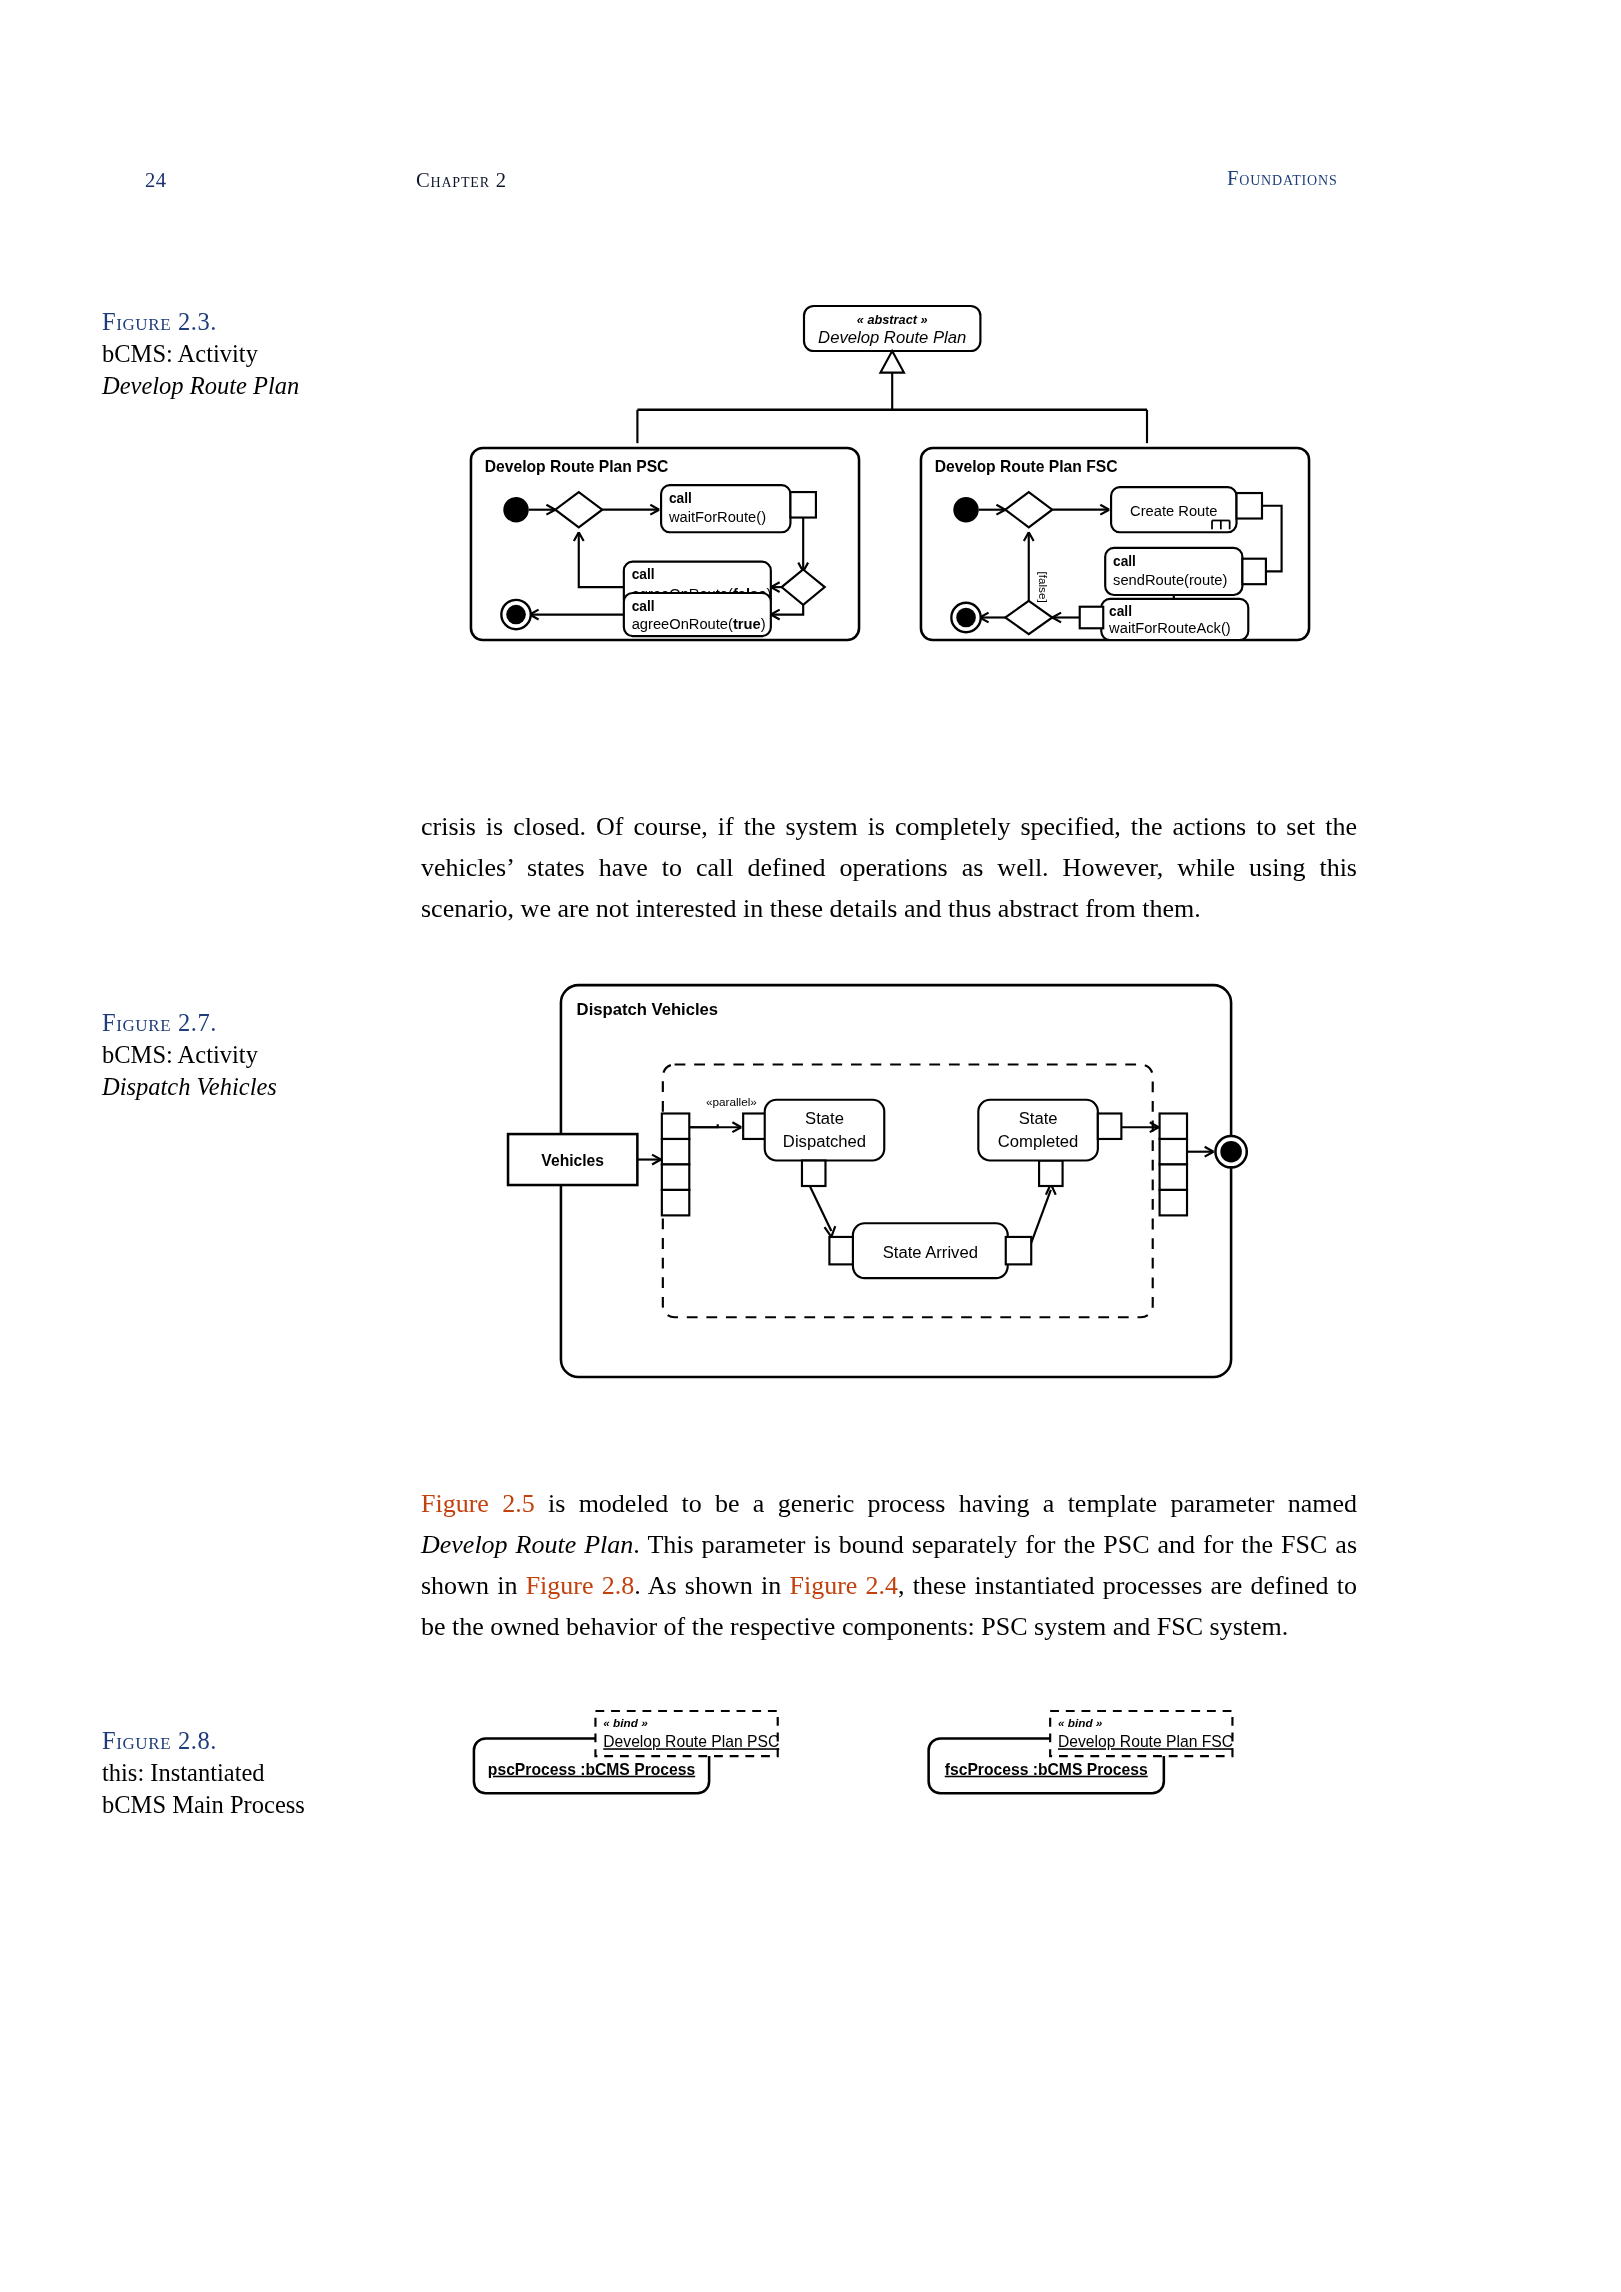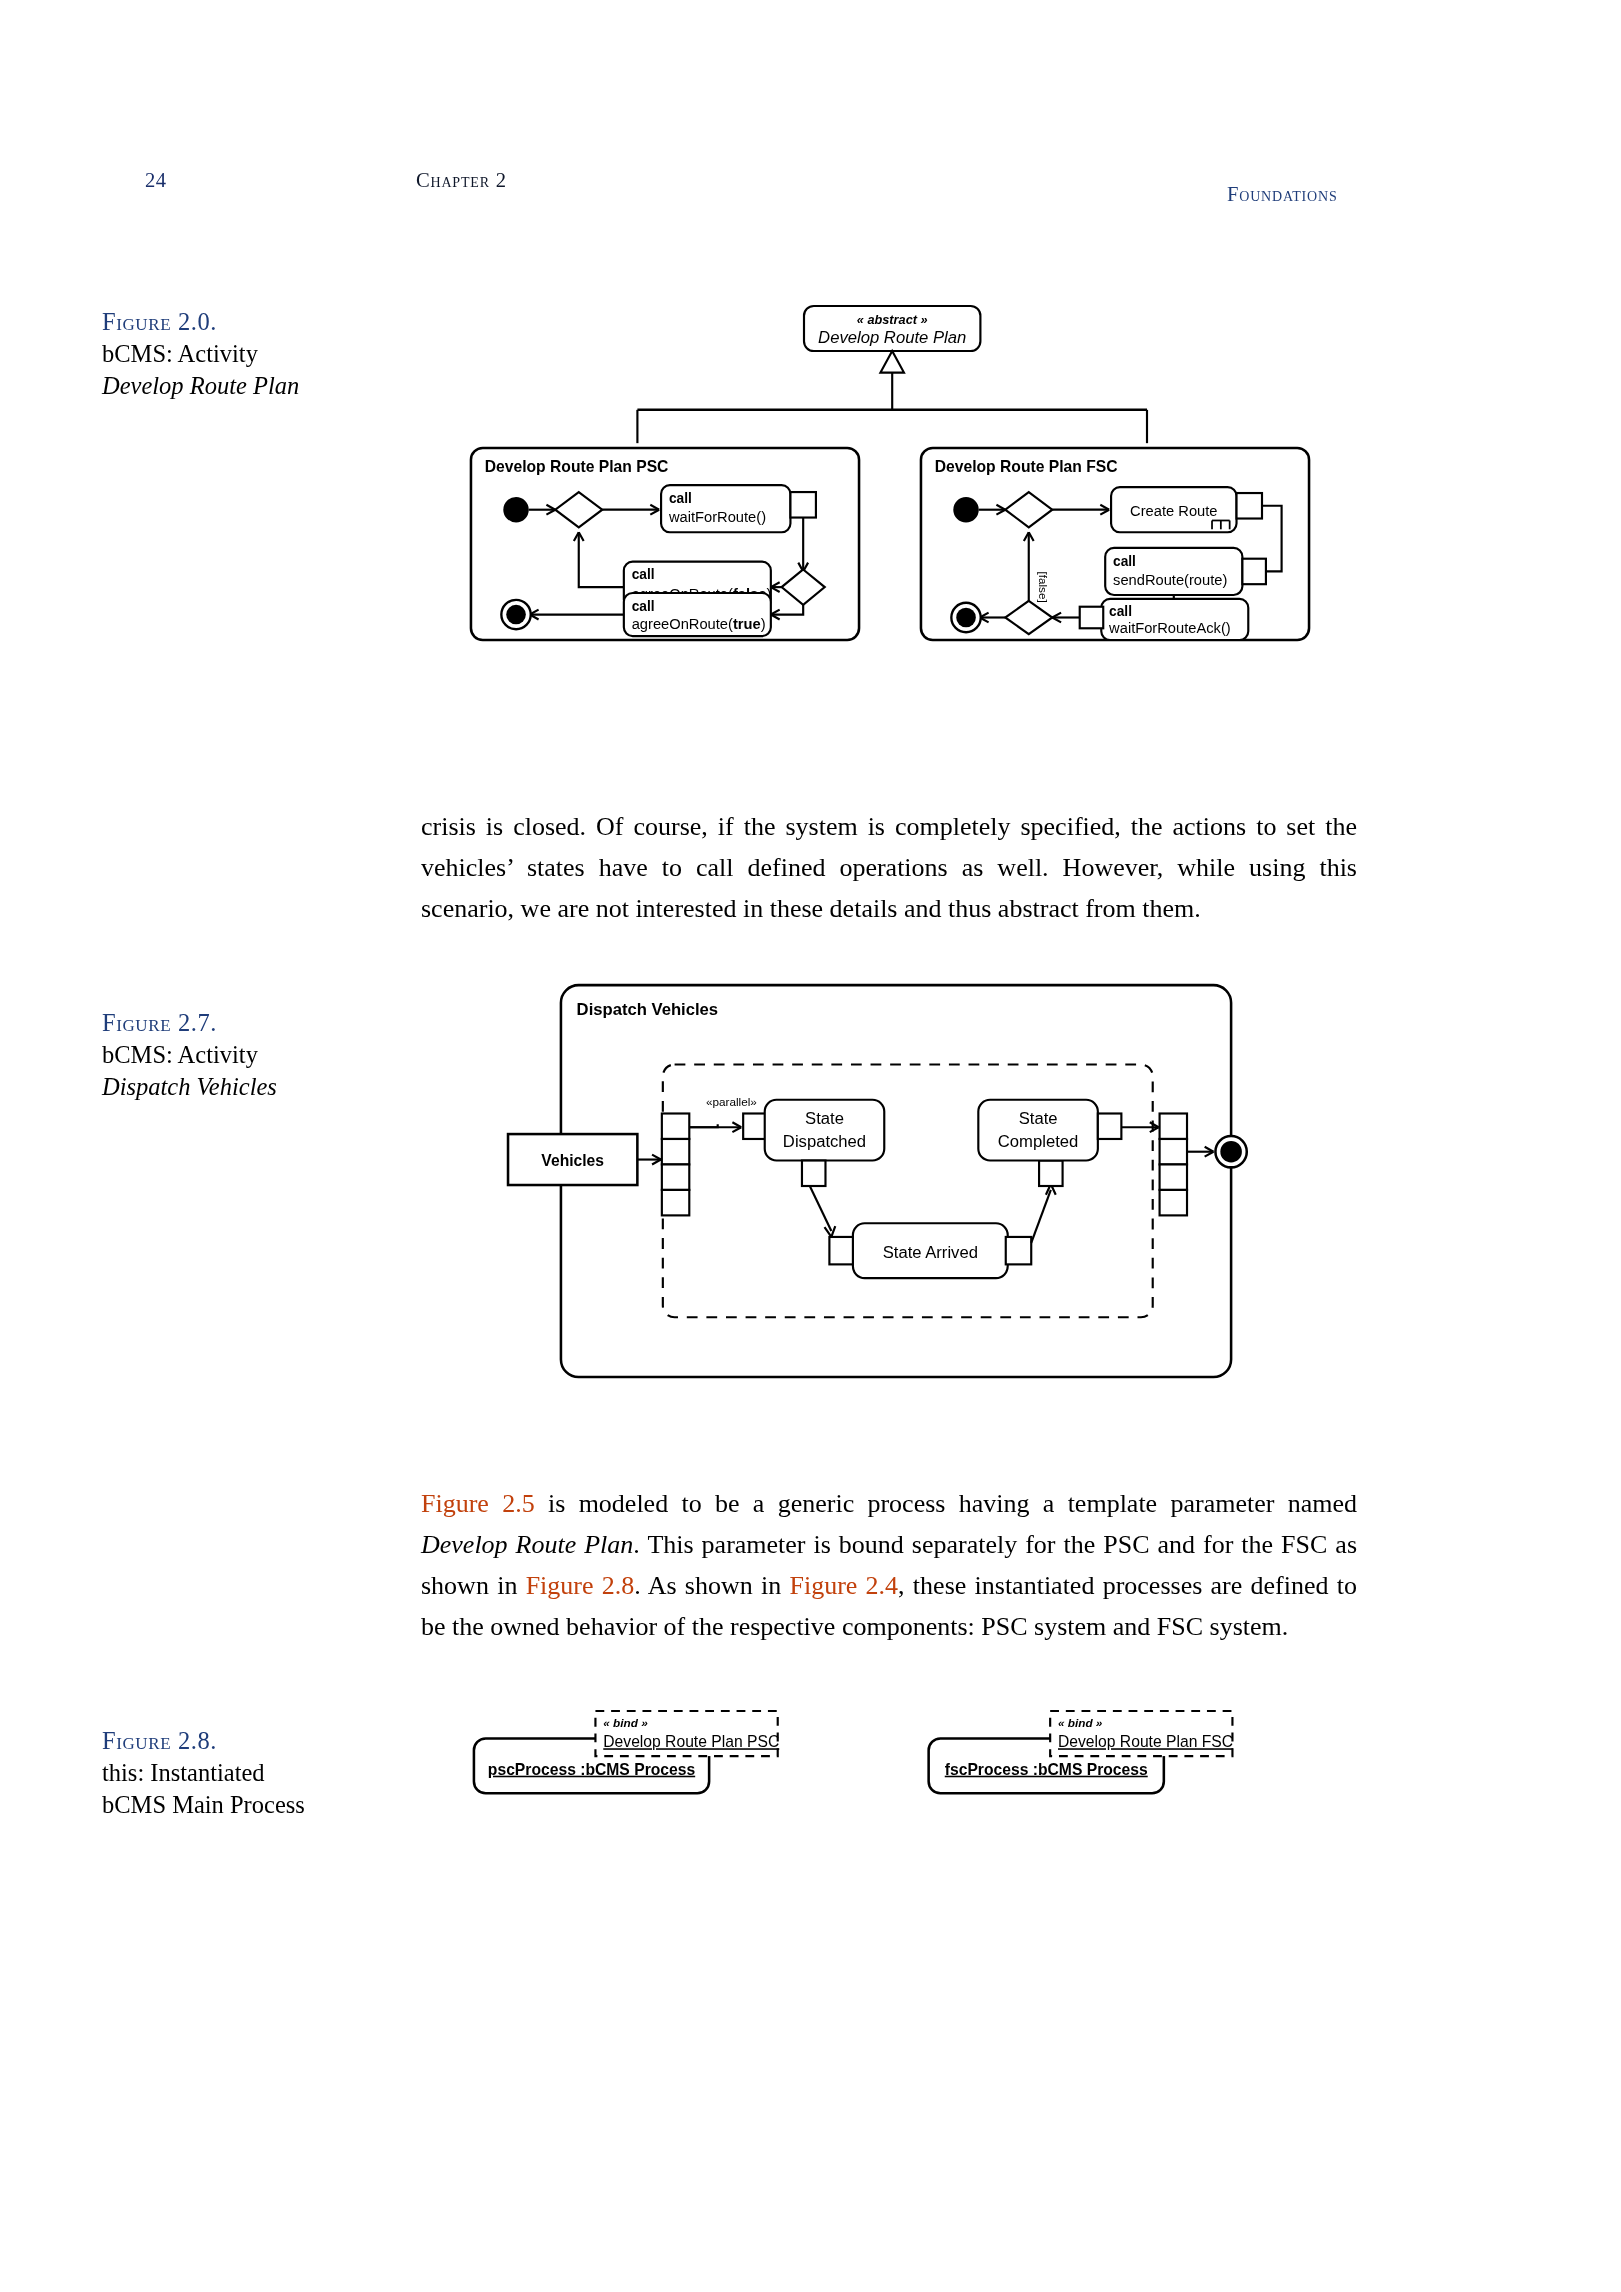--- a/index.html
+++ b/index.html
@@ -38,21 +38,20 @@
     font-variant: small-caps;
     letter-spacing: 0.8px;
   }
   .rh-section {
     position: absolute;
     left: 1227px; top: -2px;
     font-size: 20.6px;
     color: #1f3d7a;
     font-variant: small-caps;
     letter-spacing: 0.8px;
-    margin-top: 16px;
   }
 
   
   .caption {
     position: absolute;
     left: 102px;
     width: 265px;
     font-size: 24.5px;
     line-height: 32px;
   }
@@ -87,21 +86,21 @@
 </head>
 <body>
 
 <div id="running-head">
   <span class="rh-folio">24</span>
   <span class="rh-chapter">Chapter 2</span>
   <span class="rh-section">Foundations</span>
 </div>
 
 <div class="caption" style="top:306px;">
-  <span class="fignum">Figure 2.0.</span>
+  <span class="fignum">Figure 2.3.</span>
   <span class="line2">bCMS: Activity</span>
   <span class="line3">Develop Route Plan</span>
 </div>
 
 <div class="figcanvas" style="left:451px; top:304px;">
 <svg width="902" height="196" viewBox="0 0 920 200" font-family="Liberation Sans, sans-serif">
 
   <g>
     <rect x="360" y="2" width="180" height="46" rx="10" ry="10" fill="#ffffff" stroke="#000000" stroke-width="2.2"></rect>
     <text x="450" y="20" text-anchor="middle" font-size="13" font-style="italic" font-weight="bold">« abstract »</text>

